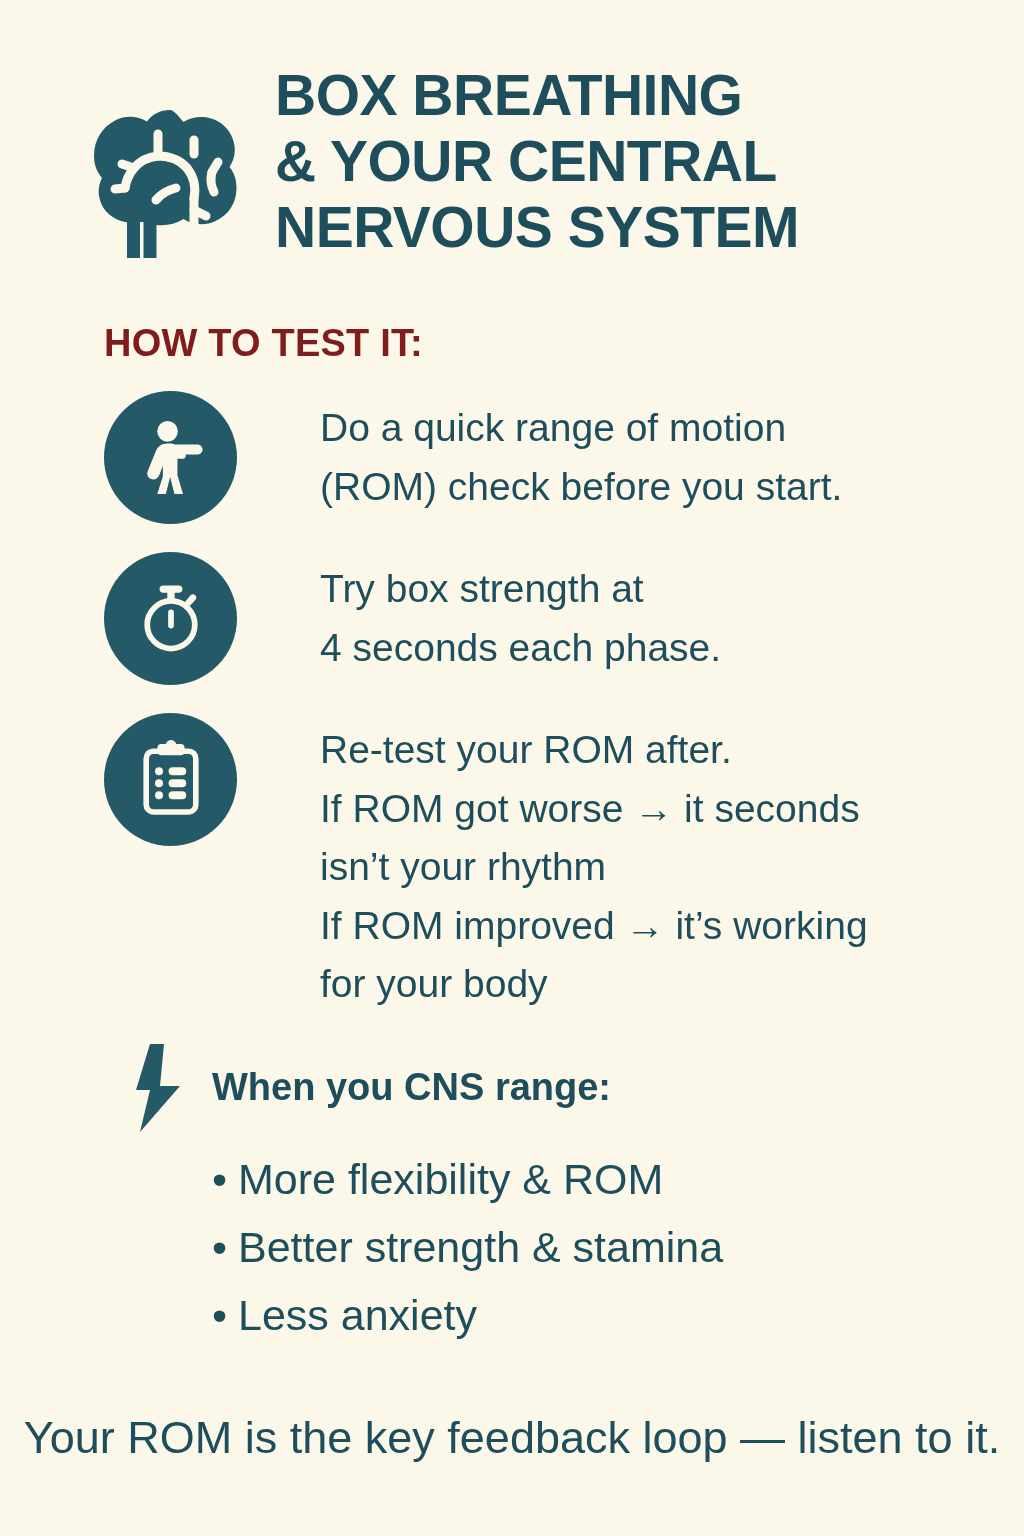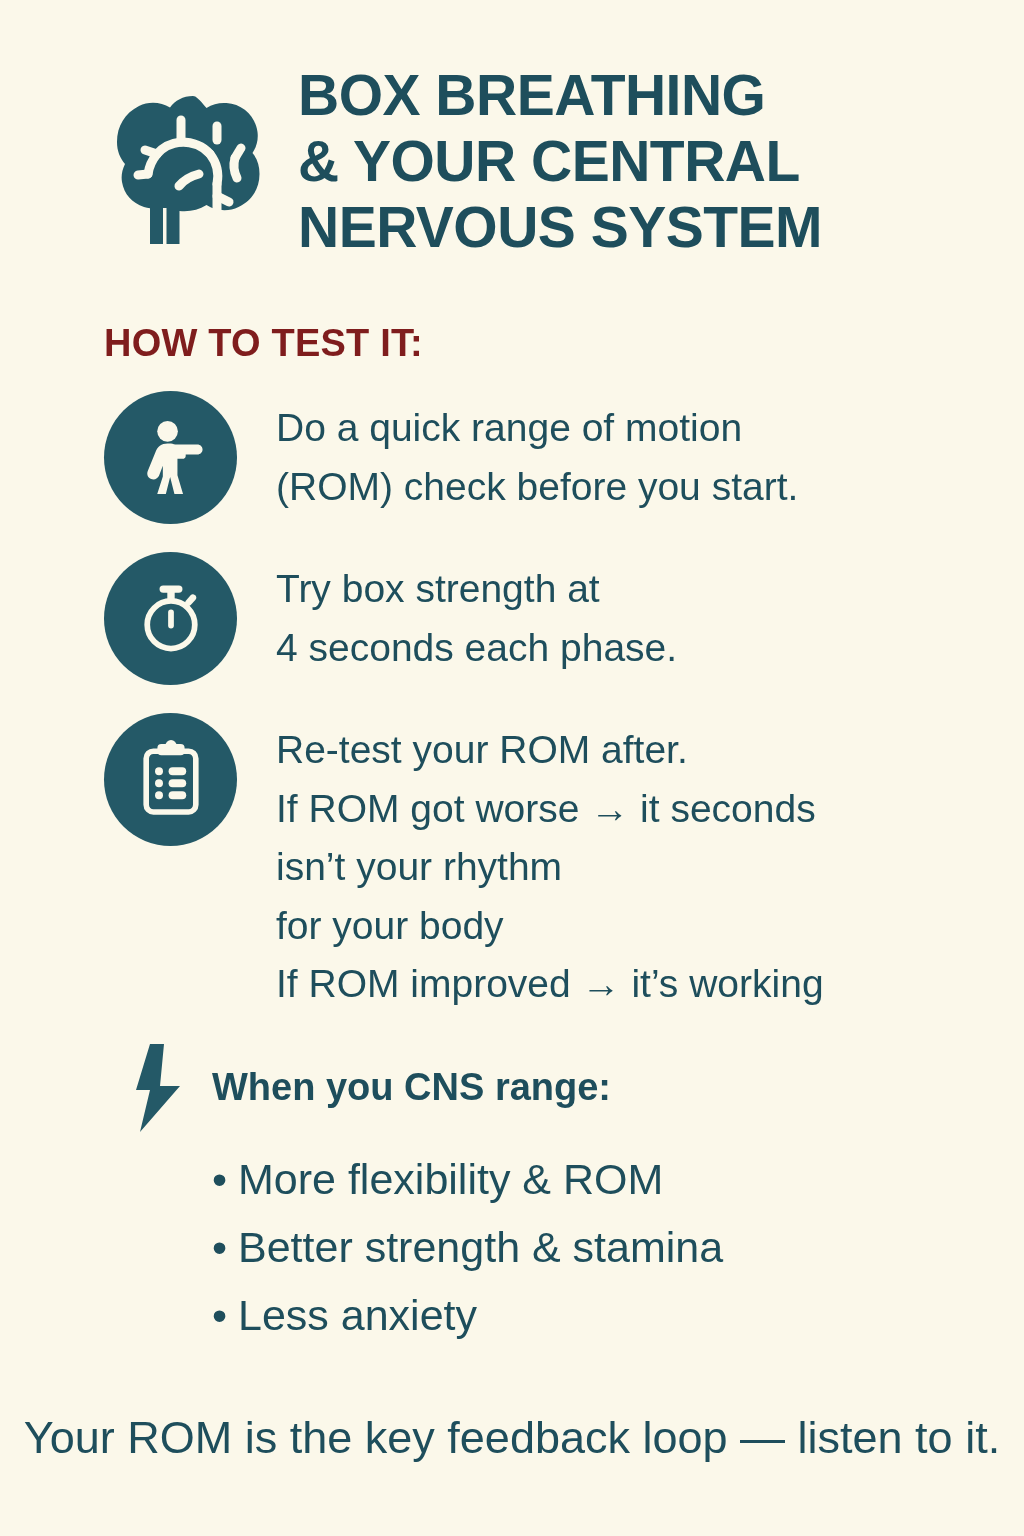--- a/index.html
+++ b/index.html
@@ -20,23 +20,22 @@
   .poster {
     width:1024px;
     height:1536px;
     position:relative;
     padding:0;
   }
 
   
   .header {
     display:flex;
-    align-items:center;
+    align-items:flex-end;
     padding:62px 40px 0 88px;
-    margin-left:23px;
   }
 
   .brain-logo {
     flex:0 0 auto;
     width:165px;
     height:160px;
     margin-top:10px;
   }
 
   .title {
@@ -63,20 +62,21 @@
   
   .steps {
     margin:26px 0 0 0;
     padding-left:104px;
   }
 
   .step {
     display:flex;
     align-items:flex-start;
     margin-bottom:28px;
+    gap:44px;
   }
 
   .step-icon {
     flex:0 0 auto;
     width:133px;
     height:133px;
     border-radius:50%;
     background:#245967;
     display:flex;
     align-items:center;
@@ -234,22 +234,22 @@
             <rect x="47" y="34" width="22" height="10" rx="5"></rect>
             <rect x="47" y="49" width="22" height="10" rx="5"></rect>
             <rect x="47" y="64" width="22" height="10" rx="5"></rect>
           </g>
         </svg>
       </div>
       <div class="step-text">
         <span class="line">Re-test your ROM after.</span>
         <span class="line">If ROM got worse → it seconds</span>
         <span class="line">isn’t your rhythm</span>
+        <span class="line">If ROM improved → it’s working</span>
         <span class="line">for your body</span>
-        <span class="line">If ROM improved → it’s working</span>
       </div>
     </div>
 
   </div>
 
   <div class="cns-block">
     <div class="cns-head">
       <div class="bolt-icon">
         <svg viewBox="0 0 56 92" width="56" height="92" aria-hidden="true">
           <path fill="#245967" d="M32 2H18L4 48h14L8 90l40-46H28z"></path>

